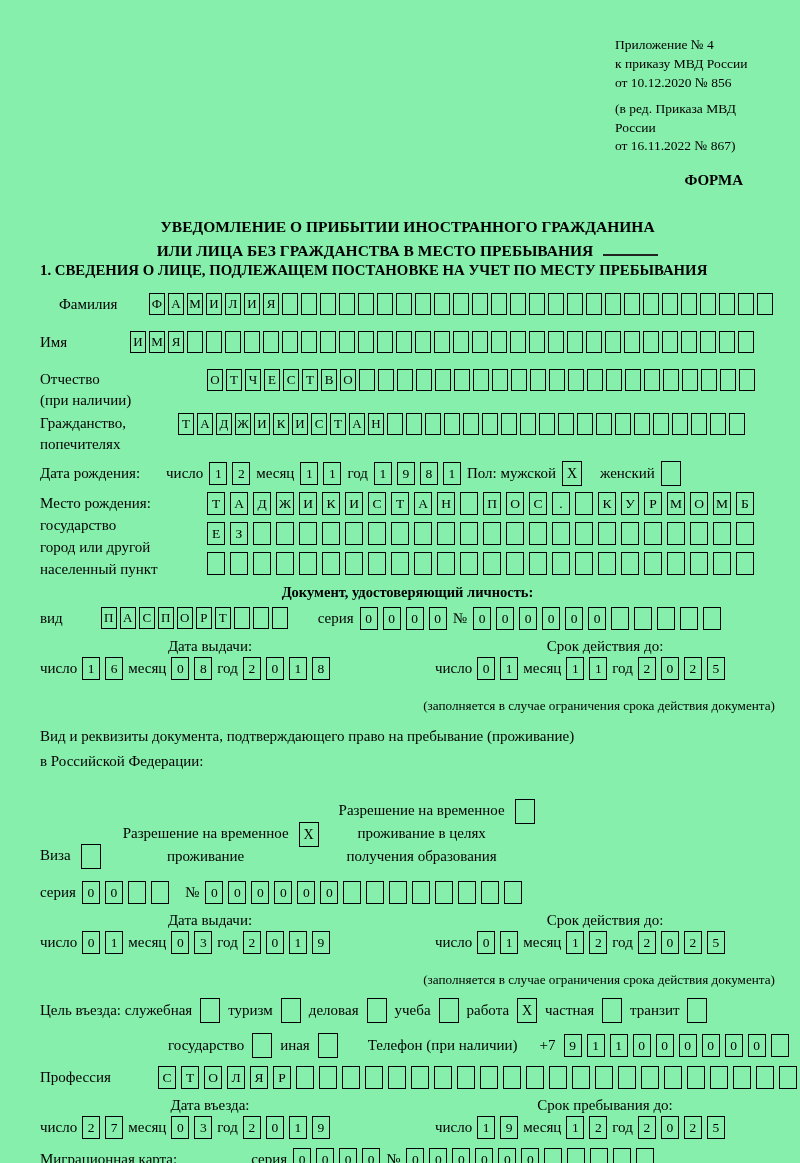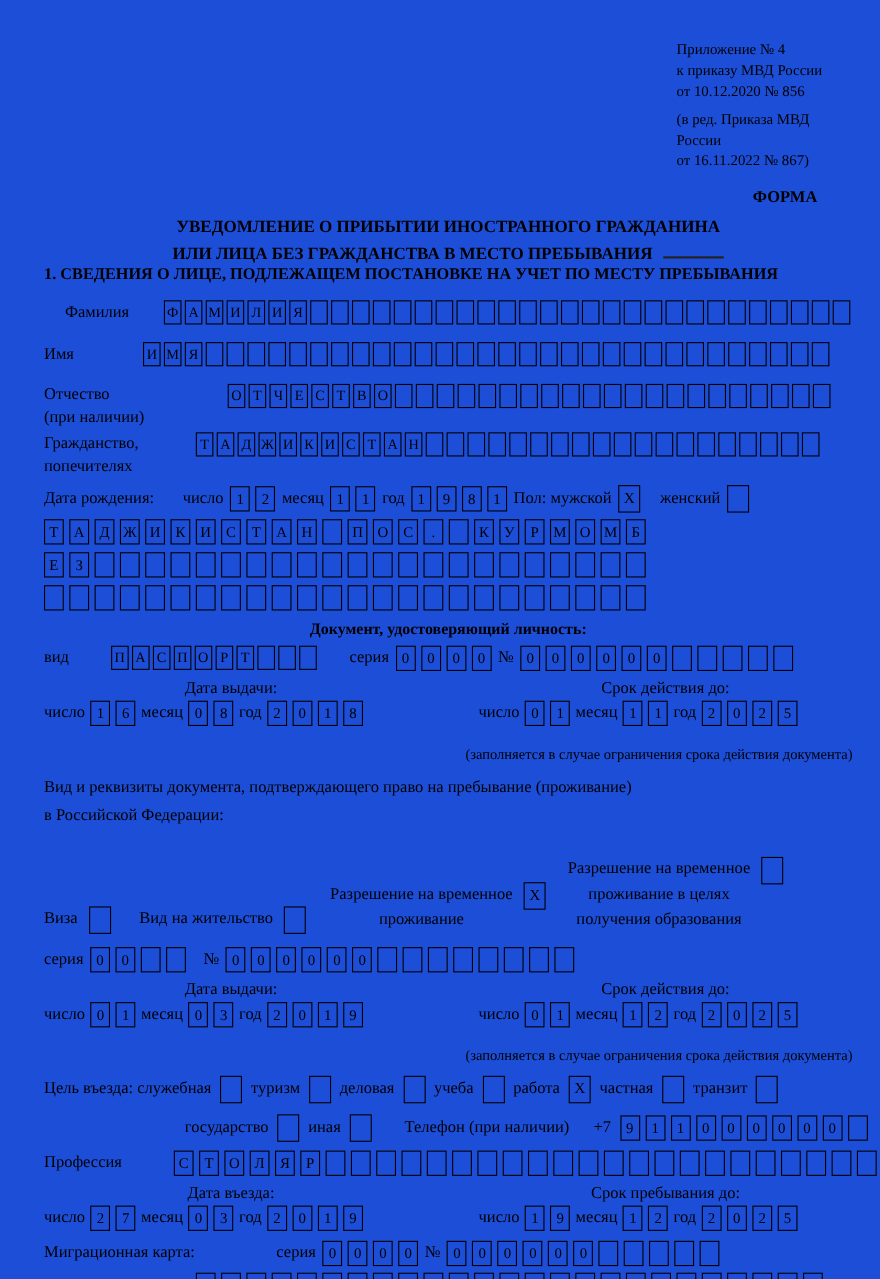--- a/index.html
+++ b/index.html
@@ -1,27 +1,27 @@
 <!DOCTYPE html>
 <html><head>
 <meta charset="utf-8">
 <style>
   html,body { margin:0; padding:0; background:#888; }
   .page {
-    width:800px; height:1163px; margin:0 auto; background:#1d4ed8;
+    width:800px; height:1163px; margin:0 auto; background:#86efac;
     box-sizing:border-box; padding:36px 25px 0 40px;
     font-family:"Liberation Serif","DejaVu Serif",serif;
     font-size:15px; color:#000; overflow:hidden; position:relative;
   }
   
   .hdr { margin-left:575px; font-size:13.5px; line-height:1.4; }
   .hdr .gap { height:7px; }
   .forma { text-align:right; padding-right:32px; font-weight:bold; margin-top:16px; font-size:15px; }
 
-  .title { text-align:center; font-weight:bold; font-size:15.5px; line-height:1.5; margin-top:6px; }
+  .title { text-align:center; font-weight:bold; font-size:15.5px; line-height:1.5; margin-top:26px; }
   .blank-line { display:inline-block; width:55px; border-bottom:2px solid #222; height:12px; margin-left:10px; }
 
   .sec-heading { font-weight:bold; font-size:14.8px; }
 
   .row { display:flex; align-items:flex-start; margin-top:16px; }
   .lbl { padding-top:3px; flex:0 0 auto; }
   .lbl2 { line-height:21px; }
 
   .cells { display:flex; gap:3px; flex:0 0 auto; }
   .cell {
@@ -261,20 +261,26 @@
         <span class="cell">X</span>
       </span>
     <span style="width:6px;"></span>
     <span>женский</span>
     <span class="cells cb">
         <span class="cell"></span>
       </span>
   </div>
 
   <div class="row" style="margin-top:6px;">
+    <span class="lbl lbl2" style="width:167px; padding-top:0; line-height:22px;">
+      <span>Место рождения:</span><br>
+      <span>государство</span><br>
+      <span>город или другой</span><br>
+      <span>населенный пункт</span>
+    </span>
     <span class="stack">
       <span class="cells sp">
           <span class="cell">Т</span>
           <span class="cell">А</span>
           <span class="cell">Д</span>
           <span class="cell">Ж</span>
           <span class="cell">И</span>
           <span class="cell">К</span>
           <span class="cell">И</span>
           <span class="cell">С</span>
@@ -444,26 +450,20 @@
     <div>в Российской Федерации:</div>
   </div>
 
   <div class="rez-row">
     <div class="rez-opt">
       <span class="txt">Виза</span>
       <span class="cells cb">
           <span class="cell"></span>
         </span>
     </div>
-    <div class="rez-opt" style="margin-left:14px;">
-      <span class="txt">Вид на жительство</span>
-      <span class="cells cb">
-          <span class="cell"></span>
-        </span>
-    </div>
     <div class="rez-opt" style="margin-left:10px;">
       <span class="txt">Разрешение на временное
 проживание</span>
       <span class="cells cb">
           <span class="cell">X</span>
         </span>
     </div>
     <div class="rez-opt" style="margin-left:8px;">
       <span class="txt">Разрешение на временное
 проживание в целях

